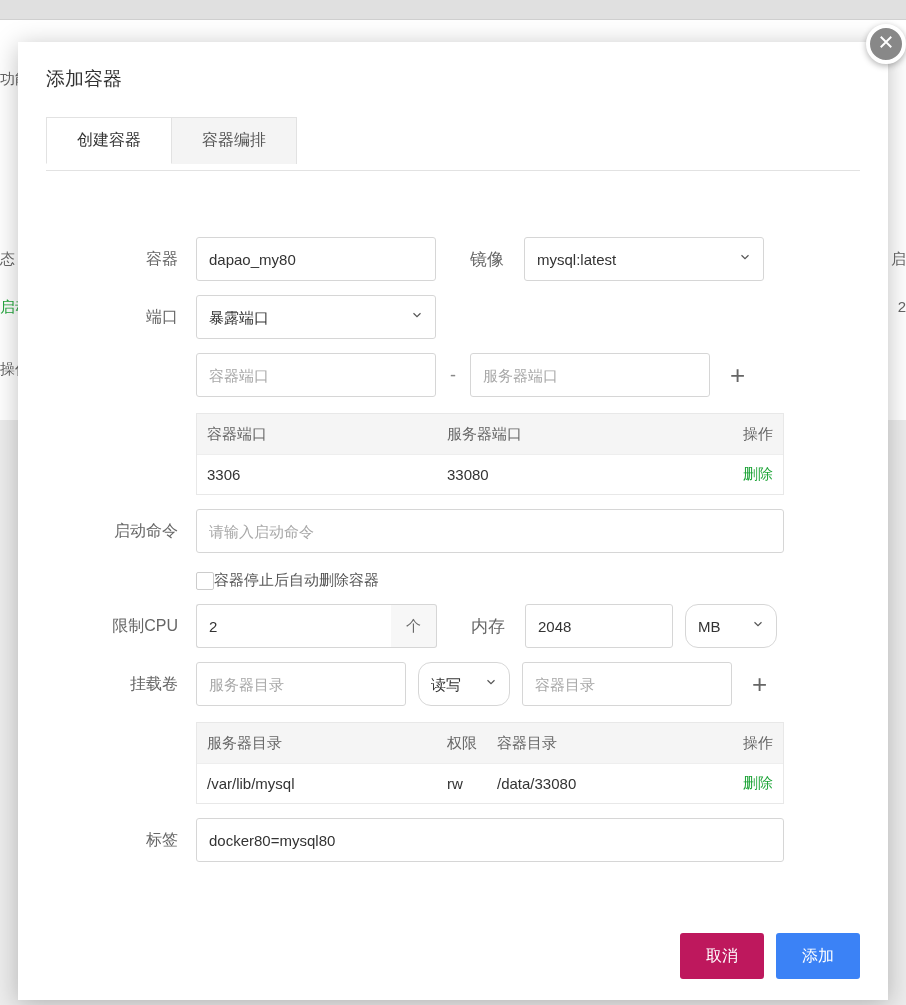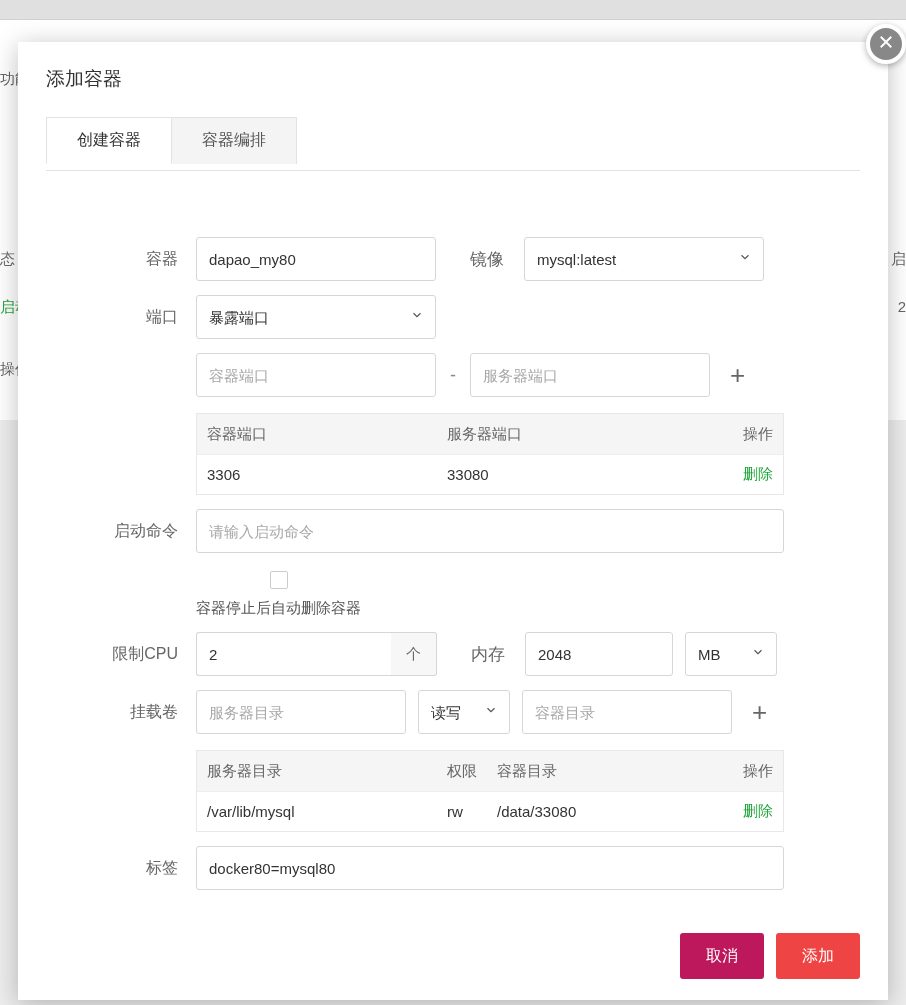--- a/index.html
+++ b/index.html
@@ -90,21 +90,21 @@
   .inp::placeholder { color: #a8a8a8; }
   .sel { appearance: none; padding-right: 36px; background-image: none; position: relative; }
   .sel-wrap { position: relative; display: inline-block; }
   .sel-wrap .chev { position: absolute; right: 12px; top: 50%; transform: translateY(-50%); pointer-events: none; }
   .chev svg { width: 14px; height: 14px; }
   .chev svg path { stroke: #555; stroke-width: 2; fill: none; }
 
   .w240 { width: 240px; }
   .w210 { width: 210px; }
   .w190 { width: 195px; }
-  .w90  { width: 92px; }
+  .w90  { width: 92px; border-radius: 13px; }
   .wfull{ width: 588px; }
 
   .mid-label { font-size: 17px; color: #666; padding: 0 8px 0 14px; width: 64px; text-align: right; }
 
   .dash { color: #888; font-size: 18px; padding: 0 2px; }
 
   .add-btn { font-size: 26px; color: #666; cursor: pointer; padding: 0 8px; user-select: none; line-height: 1; }
 
   .num-wrap { display: flex; }
   .num-wrap .inp { border-top-right-radius: 0; border-bottom-right-radius: 0; border-right: none; }
@@ -120,36 +120,36 @@
   .tbl-body { color: #333; border-top: 1px solid #eee; }
   .tbl .c1 { flex: 0 0 240px; }
   .tbl .c2 { flex: 1; }
   .tbl .c3 { flex: 0 0 50px; text-align: right; }
   .tbl.vol .c1 { flex: 0 0 240px; }
   .tbl.vol .c1b { flex: 0 0 50px; }
   .tbl.vol .c2 { flex: 1; }
   .tbl.vol .c3 { flex: 0 0 50px; text-align: right; }
   .link-del { color: #20a53a; cursor: pointer; }
 
-  .chk-row { display: flex; align-items: center; gap: 10px; margin-top: 4px; flex-direction: column; }
+  .chk-row { display: flex; align-items: center; margin-top: 4px; }
   .chk { width: 18px; height: 18px; border: 1px solid #ccc; border-radius: 2px; background: #fff; cursor: pointer; }
   .chk-label { font-size: 15px; color: #555; }
 
   .modal-footer {
     position: absolute;
     left: 0; right: 0; bottom: 0;
     height: 88px;
     display: flex; align-items: center; justify-content: flex-end;
     padding: 0 28px;
     gap: 12px;
     background: #fff;
   }
   .btn { height: 46px; padding: 0 26px; border: none; border-radius: 3px; font-size: 16px; cursor: pointer; font-family: inherit; }
   .btn-cancel { background: #be185d; color: #fff; }
-  .btn-primary { background: #ef4444; color: #fff; }
+  .btn-primary { background: #3b82f6; color: #fff; }
 </style>
 </head>
 <body>
 
 <div class="bg-page">
   <div class="bg-topbar"></div>
   <div class="bg-white"></div>
   <span class="bg-frag fn">功能</span>
   <span class="bg-frag tai">态</span>
   <span class="bg-frag qi">启动</span>

